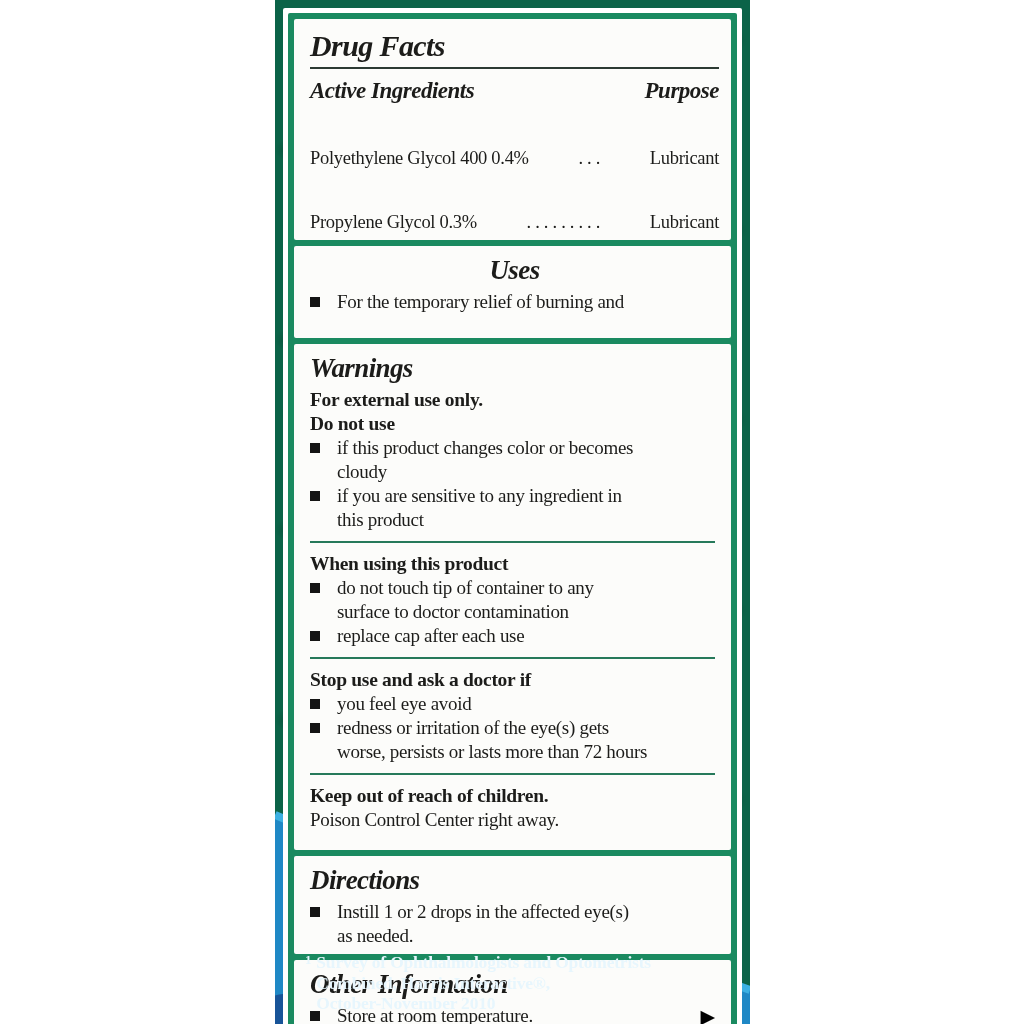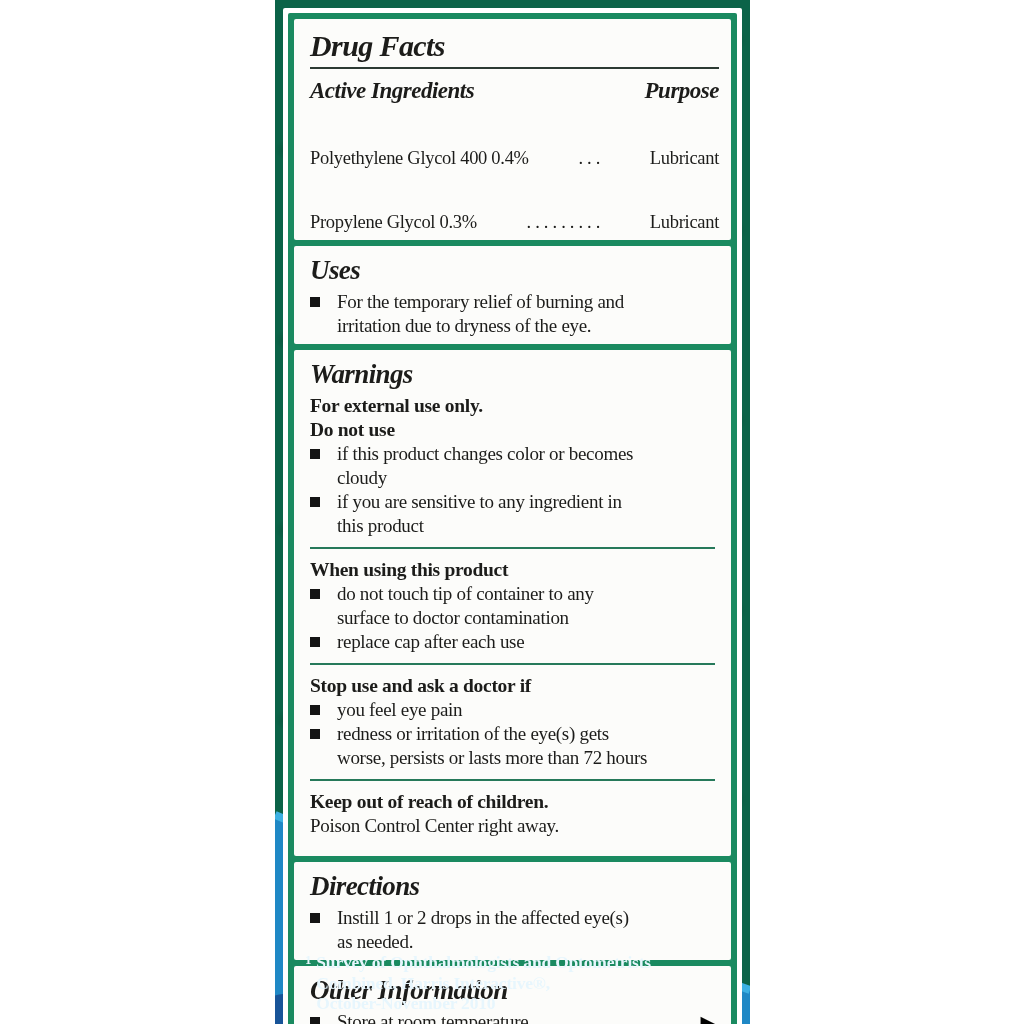--- a/index.html
+++ b/index.html
@@ -40,21 +40,21 @@
   .panel-green {
     background: #1a8a60; padding: 6px; border-radius: 2px;
     display: flex; flex-direction: column; gap: 6px;
   }
   .box {
     background: #fcfcfa; border-radius: 2px;
     padding: 6px 12px 6px 16px;
     position: relative;
   }
   .box-title-ing   { min-height: 146px; }
-  .box-uses        { min-height: 92px; }
+  .box-uses        { min-height: 92px; text-align: center; }
   .box-warnings    { min-height: 506px; }
   .box-directions  { min-height: 76px; }
   .box-other       { min-height: 82px; }
 
   .drug-facts-title {
     margin: 4px 0 4px; font-size: 30px; line-height: 34px;
     font-weight: bold; font-style: italic; letter-spacing: -0.6px;
   }
   .title-rule { height: 2px; background: #2c3a33; margin: 4px 0 8px; }
 
@@ -130,21 +130,20 @@
             <span class="purpose">Lubricant</span>
           </div>
         </section>
 
         <section class="box box-uses">
           <h2 class="sec-head">Uses</h2>
           <div class="bullet">
             <span class="sq"></span>
             <div class="txt">
               <div>For the temporary relief of burning and</div>
-              <div>irritation due to dryness of the eye.</div>
             </div>
           </div>
         </section>
 
         <section class="box box-warnings">
           <h2 class="sec-head">Warnings</h2>
           <div class="bold-line">For external use only.</div>
           <div class="bold-line">Do not use</div>
 
           <div class="bullet">
@@ -178,21 +177,21 @@
               <div>replace cap after each use</div>
             </div>
           </div>
 
           <div class="subdivider"></div>
 
           <div class="bold-line">Stop use and ask a doctor if</div>
           <div class="bullet">
             <span class="sq"></span>
             <div class="txt">
-              <div>you feel eye pain</div>
+              <div>you feel eye avoid</div>
             </div>
           </div>
           <div class="bullet">
             <span class="sq"></span>
             <div class="txt">
               <div>redness or irritation of the eye(s) gets</div>
               <div>worse, persists or lasts more than 72 hours</div>
             </div>
           </div>
 

